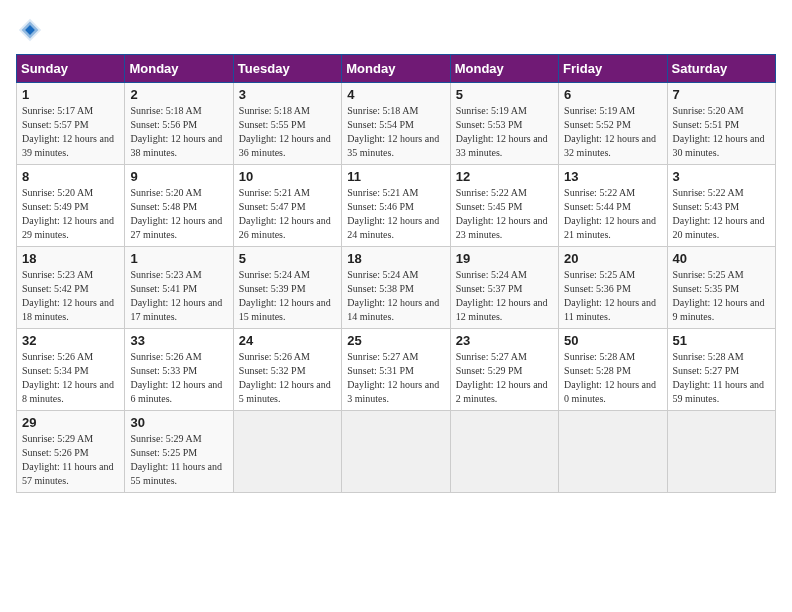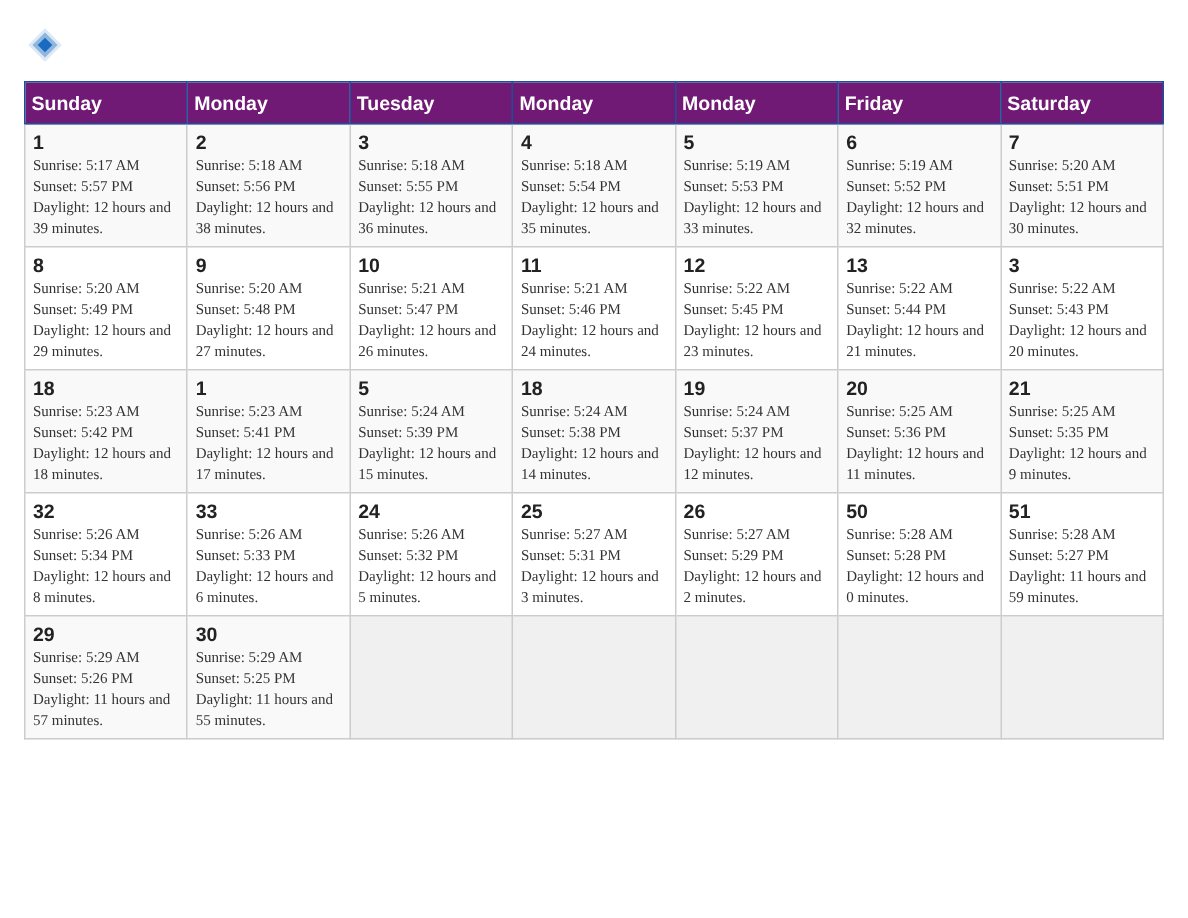--- a/index.html
+++ b/index.html
@@ -198,21 +198,21 @@
         </td>
         <td>
           <span class="day-num">19</span>
           <div class="day-info">Sunrise: 5:24 AM<br>Sunset: 5:37 PM<br>Daylight: 12 hours and 12 minutes.</div>
         </td>
         <td>
           <span class="day-num">20</span>
           <div class="day-info">Sunrise: 5:25 AM<br>Sunset: 5:36 PM<br>Daylight: 12 hours and 11 minutes.</div>
         </td>
         <td>
-          <span class="day-num">21</span>
+          <span class="day-num">40</span>
           <div class="day-info">Sunrise: 5:25 AM<br>Sunset: 5:35 PM<br>Daylight: 12 hours and 9 minutes.</div>
         </td>
       </tr>
       <tr>
         <td>
           <span class="day-num">32</span>
           <div class="day-info">Sunrise: 5:26 AM<br>Sunset: 5:34 PM<br>Daylight: 12 hours and 8 minutes.</div>
         </td>
         <td>
           <span class="day-num">33</span>
@@ -220,21 +220,21 @@
         </td>
         <td>
           <span class="day-num">24</span>
           <div class="day-info">Sunrise: 5:26 AM<br>Sunset: 5:32 PM<br>Daylight: 12 hours and 5 minutes.</div>
         </td>
         <td>
           <span class="day-num">25</span>
           <div class="day-info">Sunrise: 5:27 AM<br>Sunset: 5:31 PM<br>Daylight: 12 hours and 3 minutes.</div>
         </td>
         <td>
-          <span class="day-num">26</span>
+          <span class="day-num">23</span>
           <div class="day-info">Sunrise: 5:27 AM<br>Sunset: 5:29 PM<br>Daylight: 12 hours and 2 minutes.</div>
         </td>
         <td>
           <span class="day-num">50</span>
           <div class="day-info">Sunrise: 5:28 AM<br>Sunset: 5:28 PM<br>Daylight: 12 hours and 0 minutes.</div>
         </td>
         <td>
           <span class="day-num">51</span>
           <div class="day-info">Sunrise: 5:28 AM<br>Sunset: 5:27 PM<br>Daylight: 11 hours and 59 minutes.</div>
         </td>

